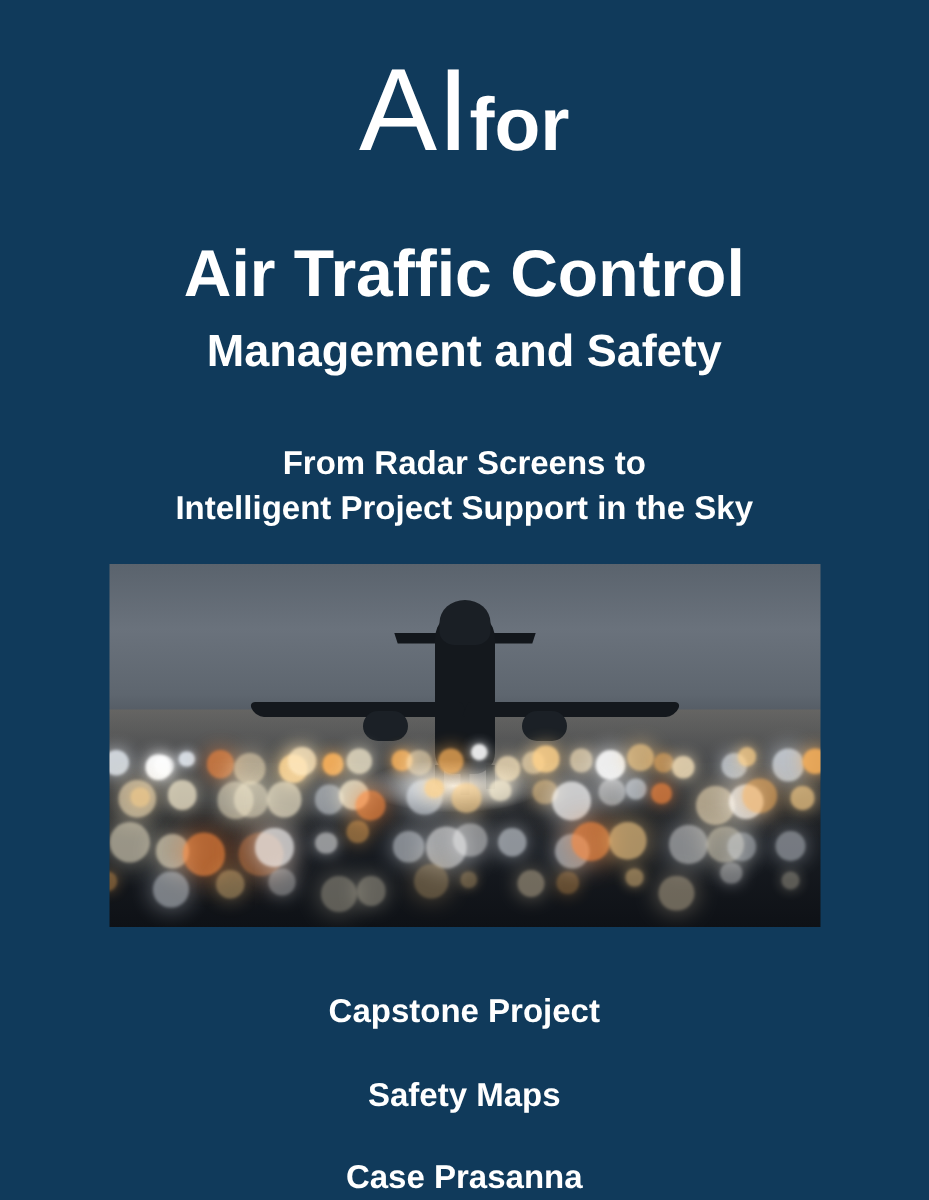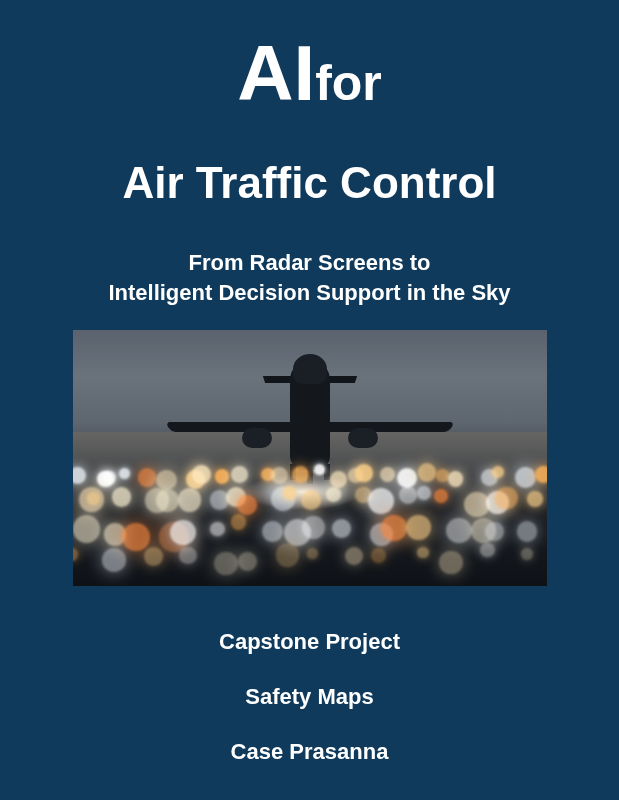--- a/index.html
+++ b/index.html
@@ -29,21 +29,21 @@
     font-size: 70px;
     font-weight: bold;
     letter-spacing: 0px;
     line-height: 1.0;
     margin: 0;
     text-align: center;
     white-space: nowrap;
   }
   .title-main .ai {
     font-size: 78px;
-    font-weight: bold;
+    font-weight: normal;
   }
   .title-main .for {
     font-size: 50px;
     font-weight: bold;
   }
   .title-sub1 {
     font-size: 44px;
     font-weight: bold;
     margin: 0;
     margin-top: 48px;
@@ -214,24 +214,25 @@
 </head>
 <body>
 
 <div class="cover">
 
   <h1 class="title-main">
     <span class="ai">AI</span><span class="for">for</span>
   </h1>
 
   <h2 class="title-sub1">Air Traffic Control</h2>
+  <h3 class="title-sub2">Management and Safety</h3>
 
   <div class="tagline">
     <div>From Radar Screens to</div>
-    <div>Intelligent Decision Support in the Sky</div>
+    <div>Intelligent Project Support in the Sky</div>
   </div>
 
   <div class="photo">
     <div class="sky-glow"></div>
 
     <div class="plane">
       <div class="tail-fin"></div>
       <div class="hstab left"></div>
       <div class="hstab right"></div>
       <div class="fuselage"></div>

